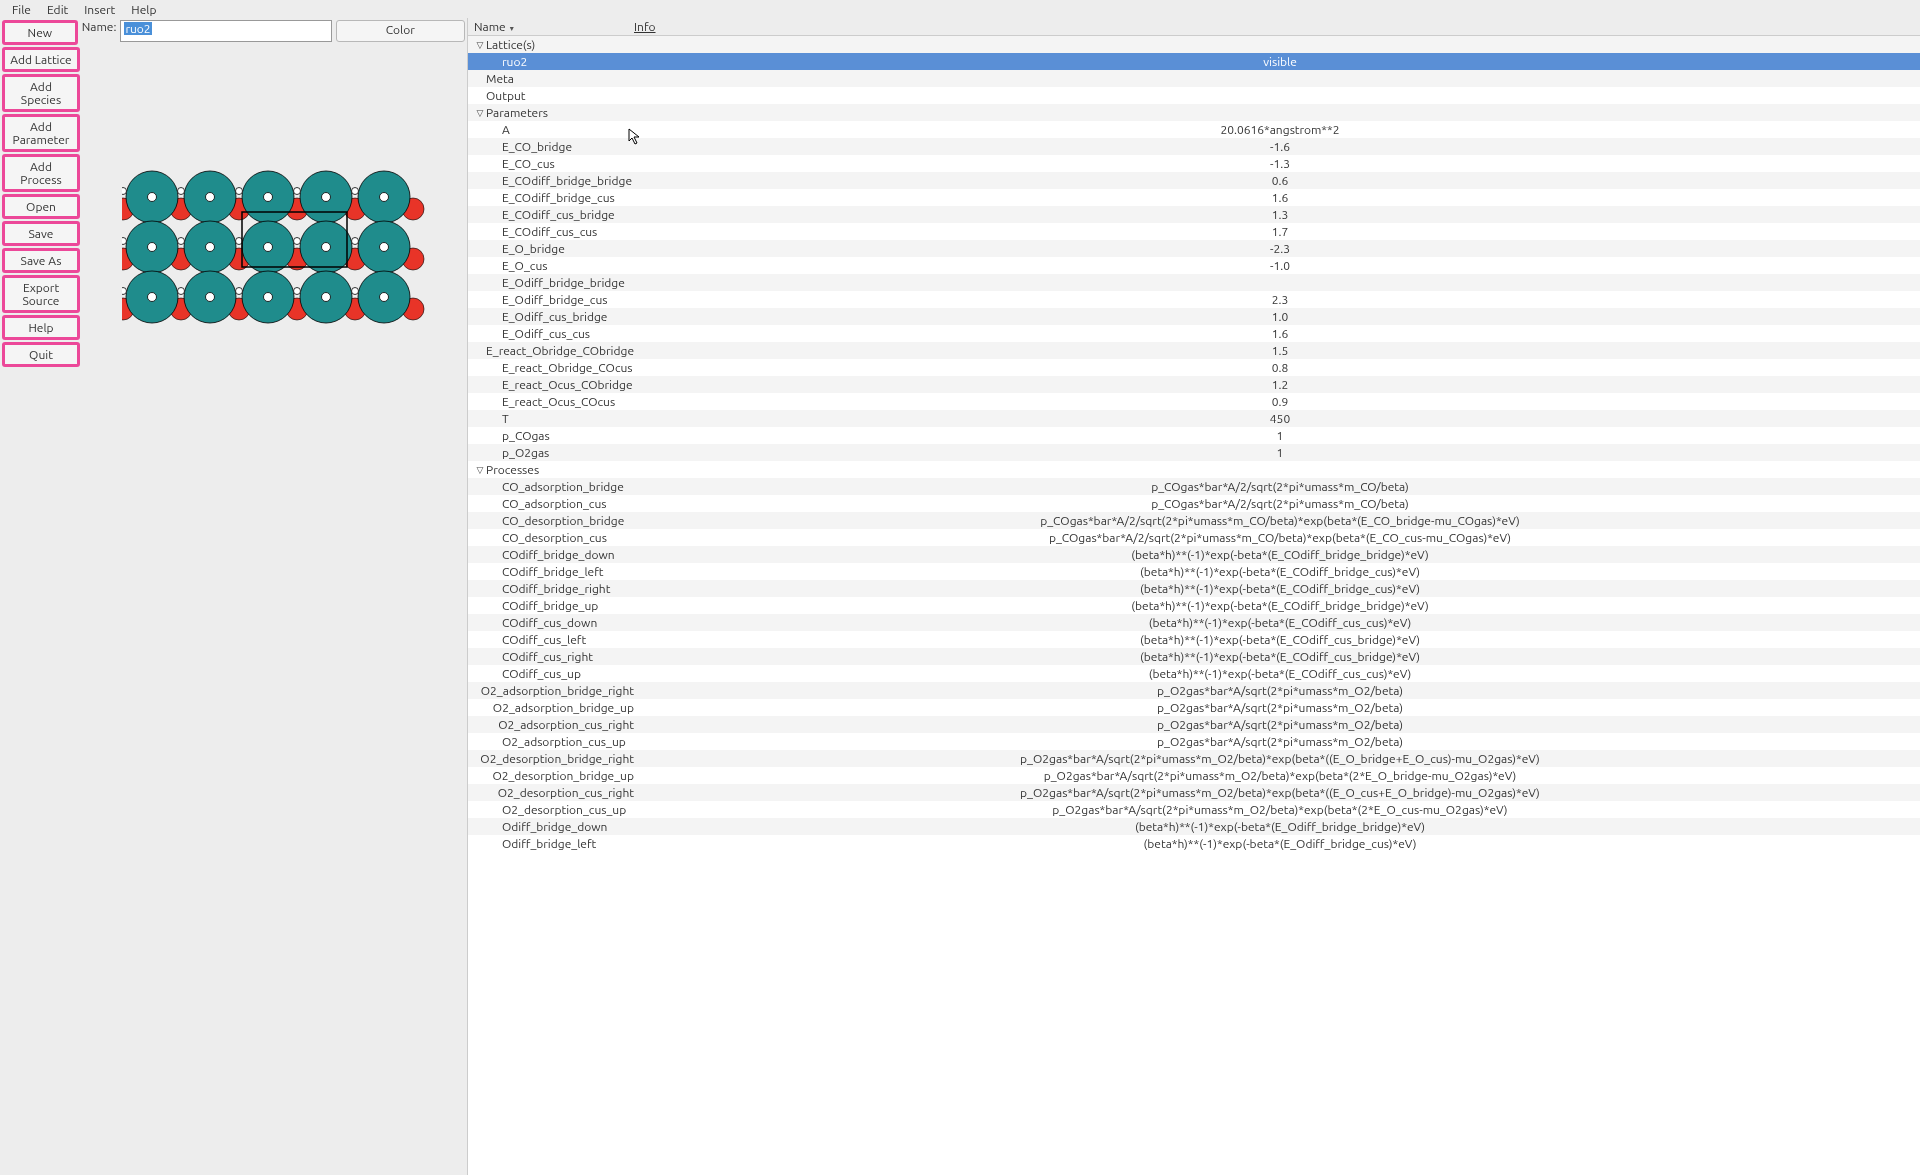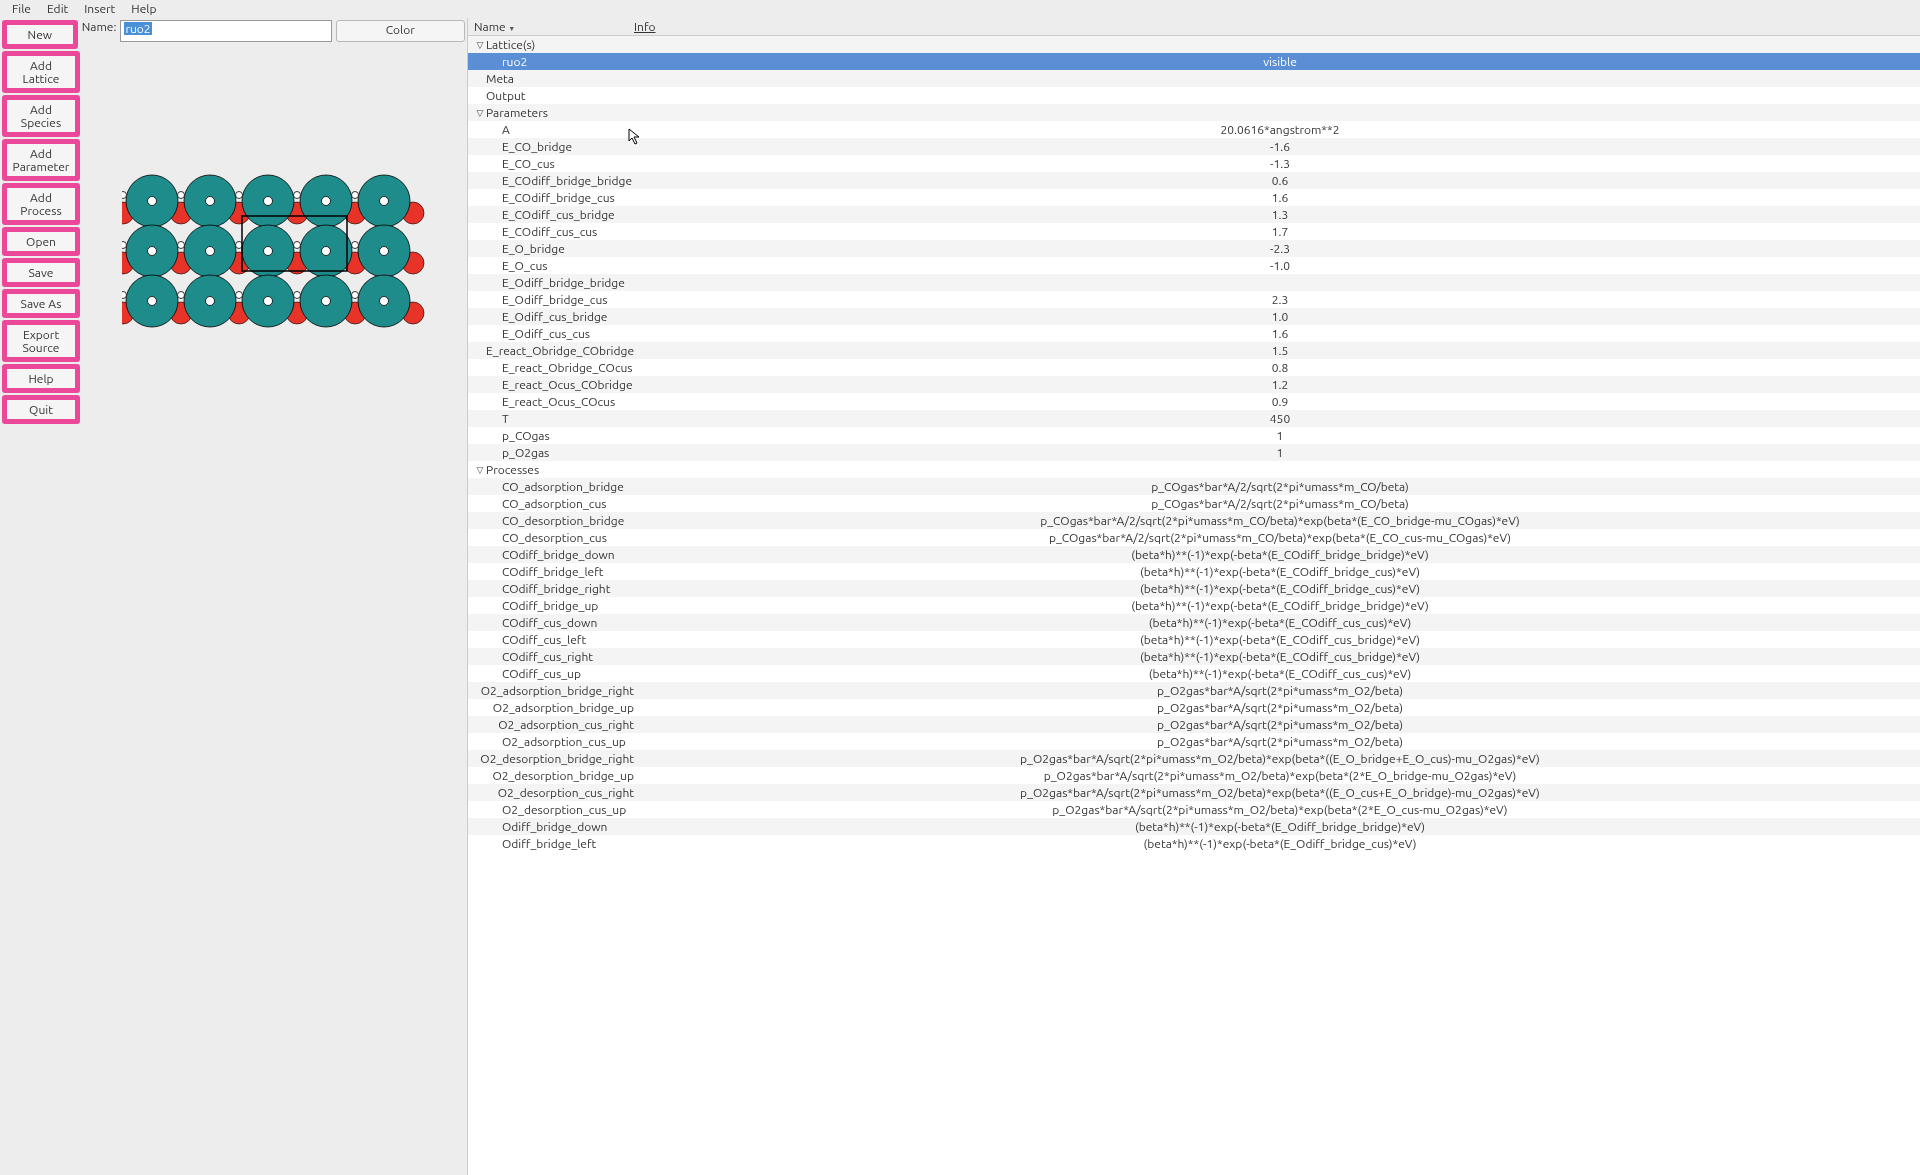--- a/index.html
+++ b/index.html
@@ -1,21 +1,21 @@
 <!DOCTYPE html>
 <html><head>
 <meta charset="utf-8">
 <style>
 * { box-sizing: border-box; margin: 0; padding: 0; }
 body { font-family: "Segoe UI", "Ubuntu", sans-serif; font-size: 12px; background: #ededed; color: #333; overflow: hidden; }
 .app { width: 1920px; height: 1175px; display: flex; flex-direction: column; }
-.menubar { display: flex; background: #ededed; height: 18px; padding: 0 4px; }
+.menubar { display: flex; background: #ededed; height: 18px; align-items: center; padding: 0 4px; }
 .menubar .menu-item { padding: 2px 8px; cursor: pointer; }
 .main { flex: 1; display: flex; }
-.btn { background: #f5f5f5; border: 5px solid #ec4899; border-radius: 3px; padding: 3px 4px; text-align: center; cursor: pointer; font-size: 12px; }
+.btn { background: #f5f5f5; border: 3px solid #ec4899; border-radius: 3px; padding: 3px 4px; text-align: center; cursor: pointer; font-size: 12px; }
 .name-label { font-size:12px; }
 .name-input { width: 212px; height: 22px; border:1px solid #999; background:#fff; padding:1px 3px; font-size:12px;}
 .name-input .sel { background:#4a90d9; color:#fff; padding:0 1px;}
 .color-btn { width: 130px; height:22px; background:#f5f5f5; border:1px solid #b8b8b8; border-radius:3px; text-align:center; line-height:18px; cursor:pointer; font-size:12px;}
 .canvas-wrap { width: 560px; height: 820px; background:#ededed; display:flex; align-items:flex-start; justify-content:flex-start; }
 .canvas { margin-left:40px; margin-top:120px;}
 .right-panel { flex:1; display:flex; flex-direction:column; background:#fff; }
 .tree-header { display:flex; background:#ededed; border-bottom:1px solid #ccc; height:18px; align-items:center;}
 .tree-header .col-name { width:160px; padding-left:6px; display:flex; align-items:flex-end; gap:4px;}
 .tree-header .col-info { flex:1; padding-left:6px;text-decoration:underline;}

